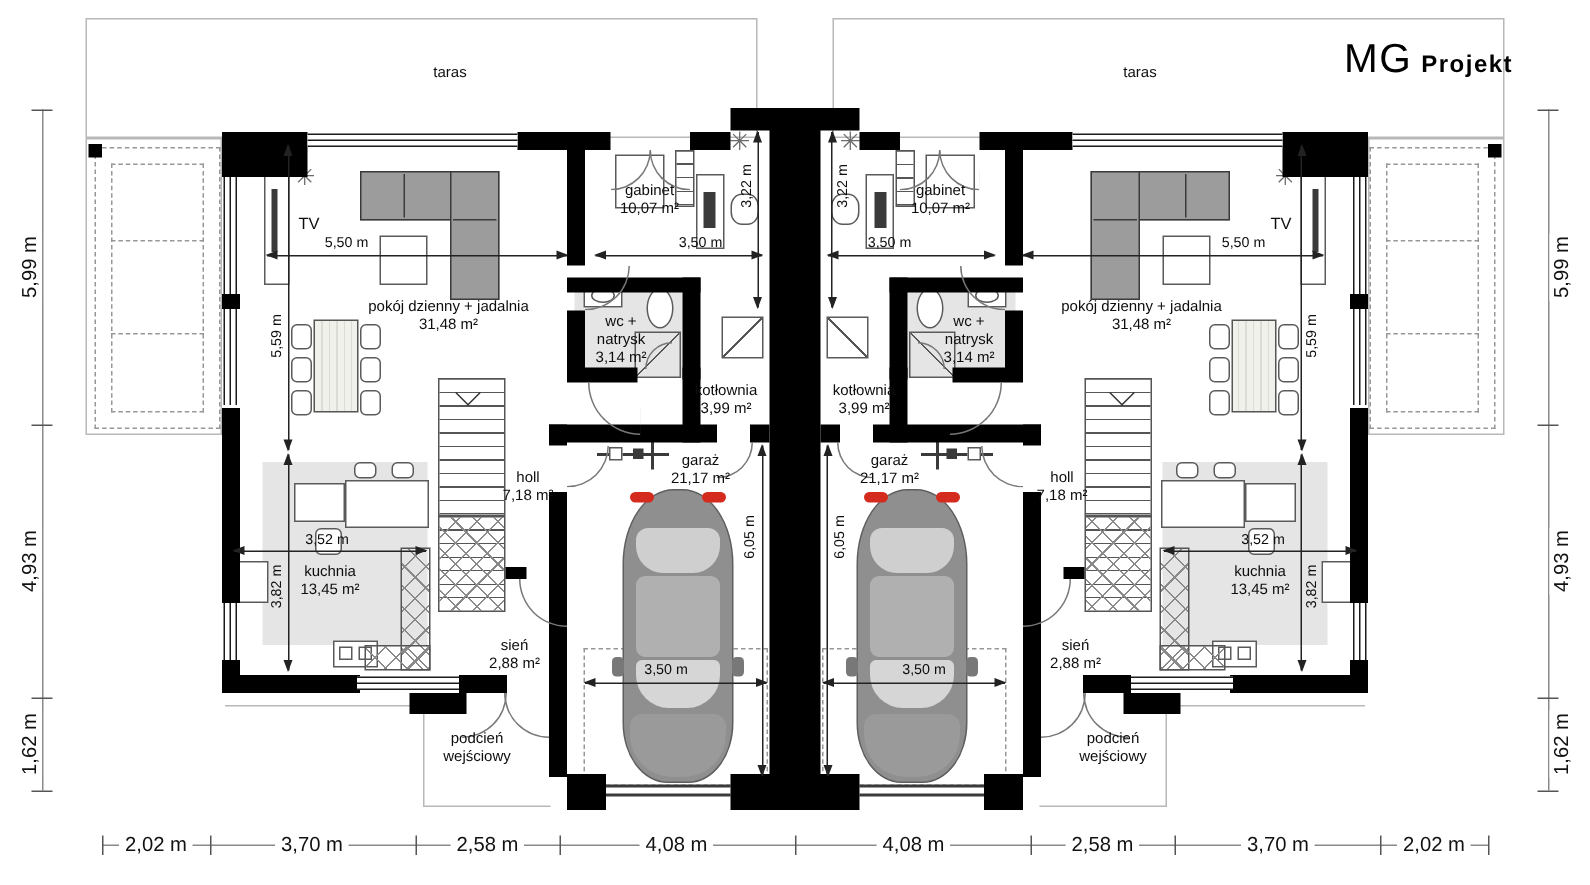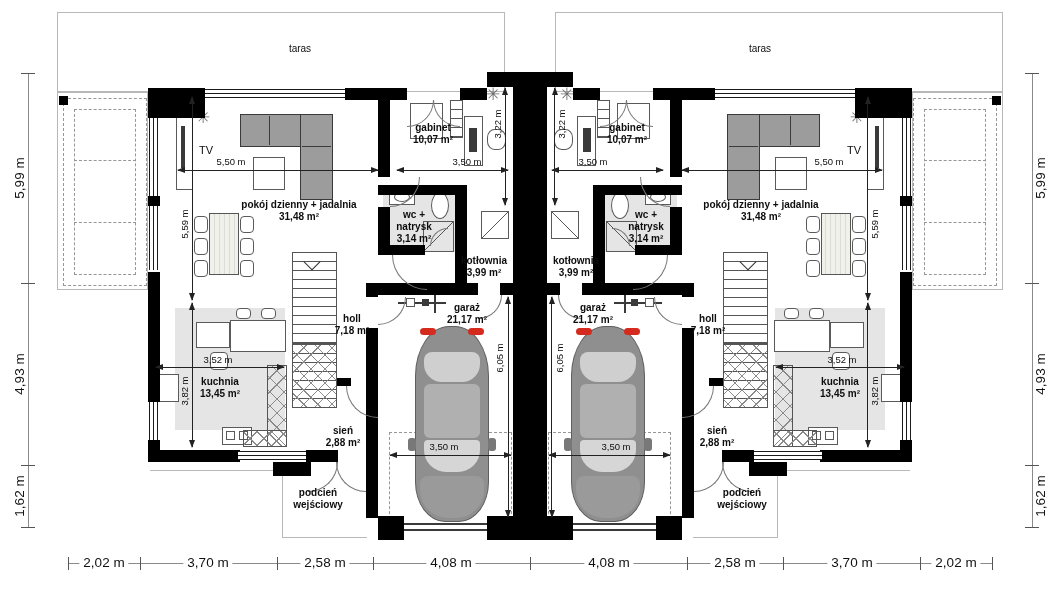--- a/index.html
+++ b/index.html
@@ -45,21 +45,21 @@
   .dimh:after{right:-1px;border-left:8px solid #222;}
   .dimv{position:absolute;width:1px;background:#222;}
   .dimv:before,.dimv:after{content:"";position:absolute;left:-3.5px;width:0;height:0;
      border-left:3.5px solid transparent;border-right:3.5px solid transparent;}
   .dimv:before{top:-1px;border-bottom:8px solid #222;}
   .dimv:after{bottom:-1px;border-top:8px solid #222;}
   .car{position:absolute;}
   .car u{box-sizing:border-box;}
   .lbl{position:absolute;transform:translate(-50%,-50%);font-size:10px;line-height:1.18;
        color:#0d0d0d;text-align:center;white-space:nowrap;z-index:30;}
-  .lbl span{display:block;font-weight:bold;}
+  .lbl span{display:block;}
   .lbl.v{transform:translate(-50%,-50%) rotate(-90deg);}
   .lbl.dim{font-size:9.5px;}
   .lbl.big{font-size:13.5px;color:#111;background:#fff;padding:0 4px;}
   .lbl.big.v{padding:0 2px;}
   .dline{position:absolute;background:#8a8a8a;}
   .tick{position:absolute;background:#555;}
   .logo{position:absolute;display:flex;align-items:baseline;gap:6px;color:#000;z-index:40;}
   .logo .mg{font-size:27px;font-weight:400;letter-spacing:1px;}
   .logo .pj{font-size:16px;font-weight:bold;letter-spacing:1px;}
 </style>
@@ -475,13 +475,17 @@
   <div class="tick" style="left:992px;top:557px;width:1px;height:13px"></div>
   <div class="lbl big" style="left:104px;top:563px">2,02 m</div>
   <div class="lbl big" style="left:208px;top:563px">3,70 m</div>
   <div class="lbl big" style="left:325px;top:563px">2,58 m</div>
   <div class="lbl big" style="left:451px;top:563px">4,08 m</div>
   <div class="lbl big" style="left:609px;top:563px">4,08 m</div>
   <div class="lbl big" style="left:735px;top:563px">2,58 m</div>
   <div class="lbl big" style="left:852px;top:563px">3,70 m</div>
   <div class="lbl big" style="left:956px;top:563px">2,02 m</div>
 
+  <div class="logo" style="left:896px;top:24px">
+    <span class="mg">MG</span>
+    <span class="pj">Projekt</span>
+  </div>
 </div>
 
 </body></html>

